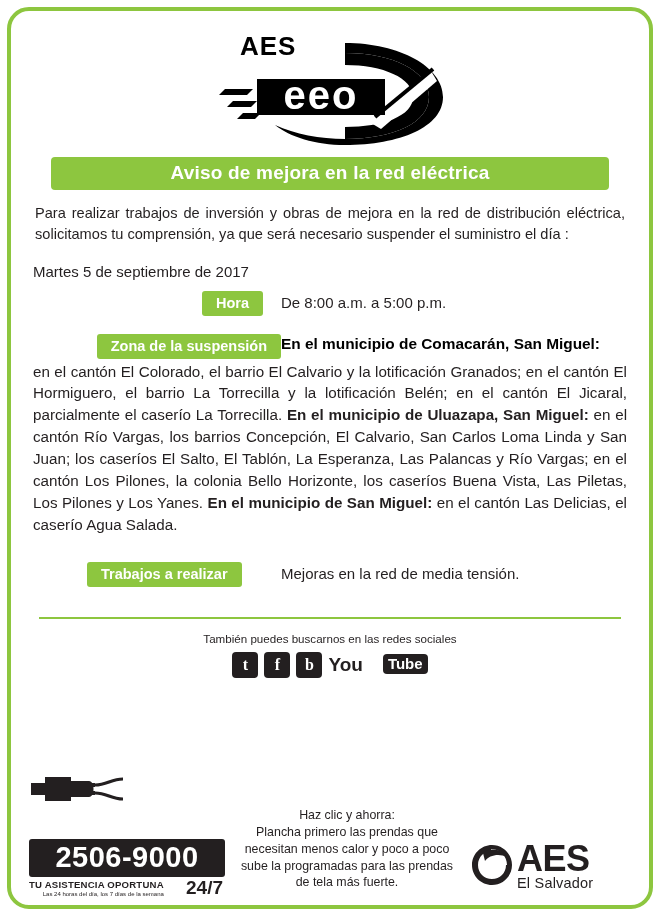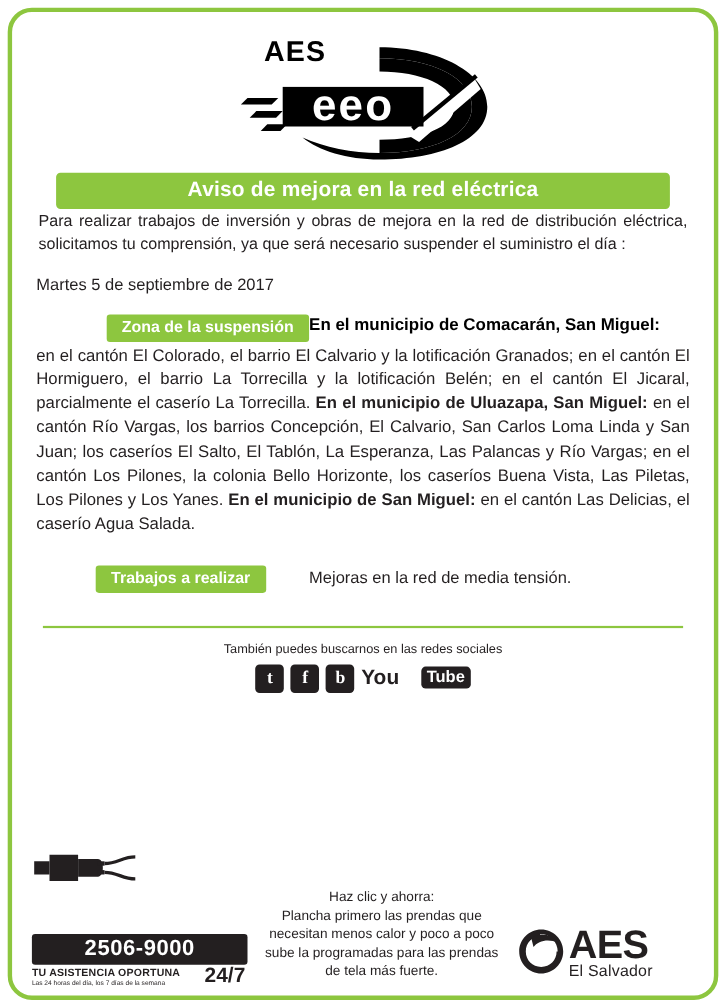--- a/index.html
+++ b/index.html
@@ -72,21 +72,21 @@
     text-align: center;
     color: #ffffff;
     font-size: 19px;
     font-weight: bold;
     padding: 5px 0 6px 0;
     letter-spacing: 0.2px;
   }
 
   
   .intro {
-    margin: 1px 2px 0 2px;
+    margin: 13px 2px 0 2px;
     font-size: 14.6px;
     line-height: 1.46;
     text-align: justify;
     color: #231f20;
   }
 
   
   .row {
     display: flex;
     align-items: flex-start;
@@ -245,36 +245,36 @@
     align-items: flex-end;
     padding: 0 14px 0 18px;
     box-sizing: border-box;
   }
   .phone-box {
     flex: 0 0 196px;
   }
   .phone-num {
     background: #231f20;
     color: #ffffff;
-    font-size: 20px;
+    font-size: 29px;
     font-weight: bold;
     letter-spacing: 0.5px;
     text-align: center;
     padding: 2px 6px 3px 6px;
     border-radius: 3px;
     font-family: "Liberation Sans", sans-serif;
   }
   .phone-sub {
     display: flex;
     align-items: flex-start;
     justify-content: space-between;
     margin-top: 2px;
   }
   .phone-sub-left {
-    text-align: left;
+    text-align: right;
   }
   .phone-sub-title {
     font-size: 9.6px;
     font-weight: bold;
     color: #231f20;
     letter-spacing: 0.2px;
   }
   .phone-sub-small {
     font-size: 6px;
     color: #231f20;
@@ -347,20 +347,26 @@
       </div>
 
       <div class="title-bar">Aviso de mejora en la red eléctrica</div>
 
       <div class="intro">Para realizar trabajos de inversión y obras de mejora en la red de distribución eléctrica, solicitamos tu comprensión, ya que será necesario suspender el suministro  el día :</div>
 
       <div class="row row-fecha">
         <div class="value">Martes 5 de septiembre de 2017</div>
       </div>
 
+      <div class="row row-hora">
+        <div class="label-col">
+          <span class="pill">Hora</span>
+        </div>
+        <div class="value">De 8:00 a.m. a 5:00 p.m.</div>
+      </div>
 
       <div class="zona-row">
         <div class="zona-label-col">
           <span class="pill">Zona de la suspensión</span>
         </div>
         <div class="zona-head">En el municipio de Comacarán, San Miguel:</div>
       </div>
       <div class="zona-body">
         <span>en el cantón El Colorado, el barrio El Calvario y la lotificación Granados; en el cantón El Hormiguero, el barrio La Torrecilla y la lotificación Belén; en el cantón El Jicaral, parcialmente el caserío La Torrecilla. </span><b>En el municipio de Uluazapa, San Miguel:</b><span> en el cantón Río Vargas, los barrios Concepción, El Calvario, San Carlos Loma Linda y San Juan; los caseríos El Salto, El Tablón, La Esperanza, Las Palancas y Río Vargas; en el cantón Los Pilones, la colonia Bello Horizonte, los caseríos Buena Vista, Las Piletas, Los Pilones y Los Yanes. </span><b>En el municipio de San Miguel:</b><span> en el cantón Las Delicias, el caserío Agua Salada.</span>
       </div>

